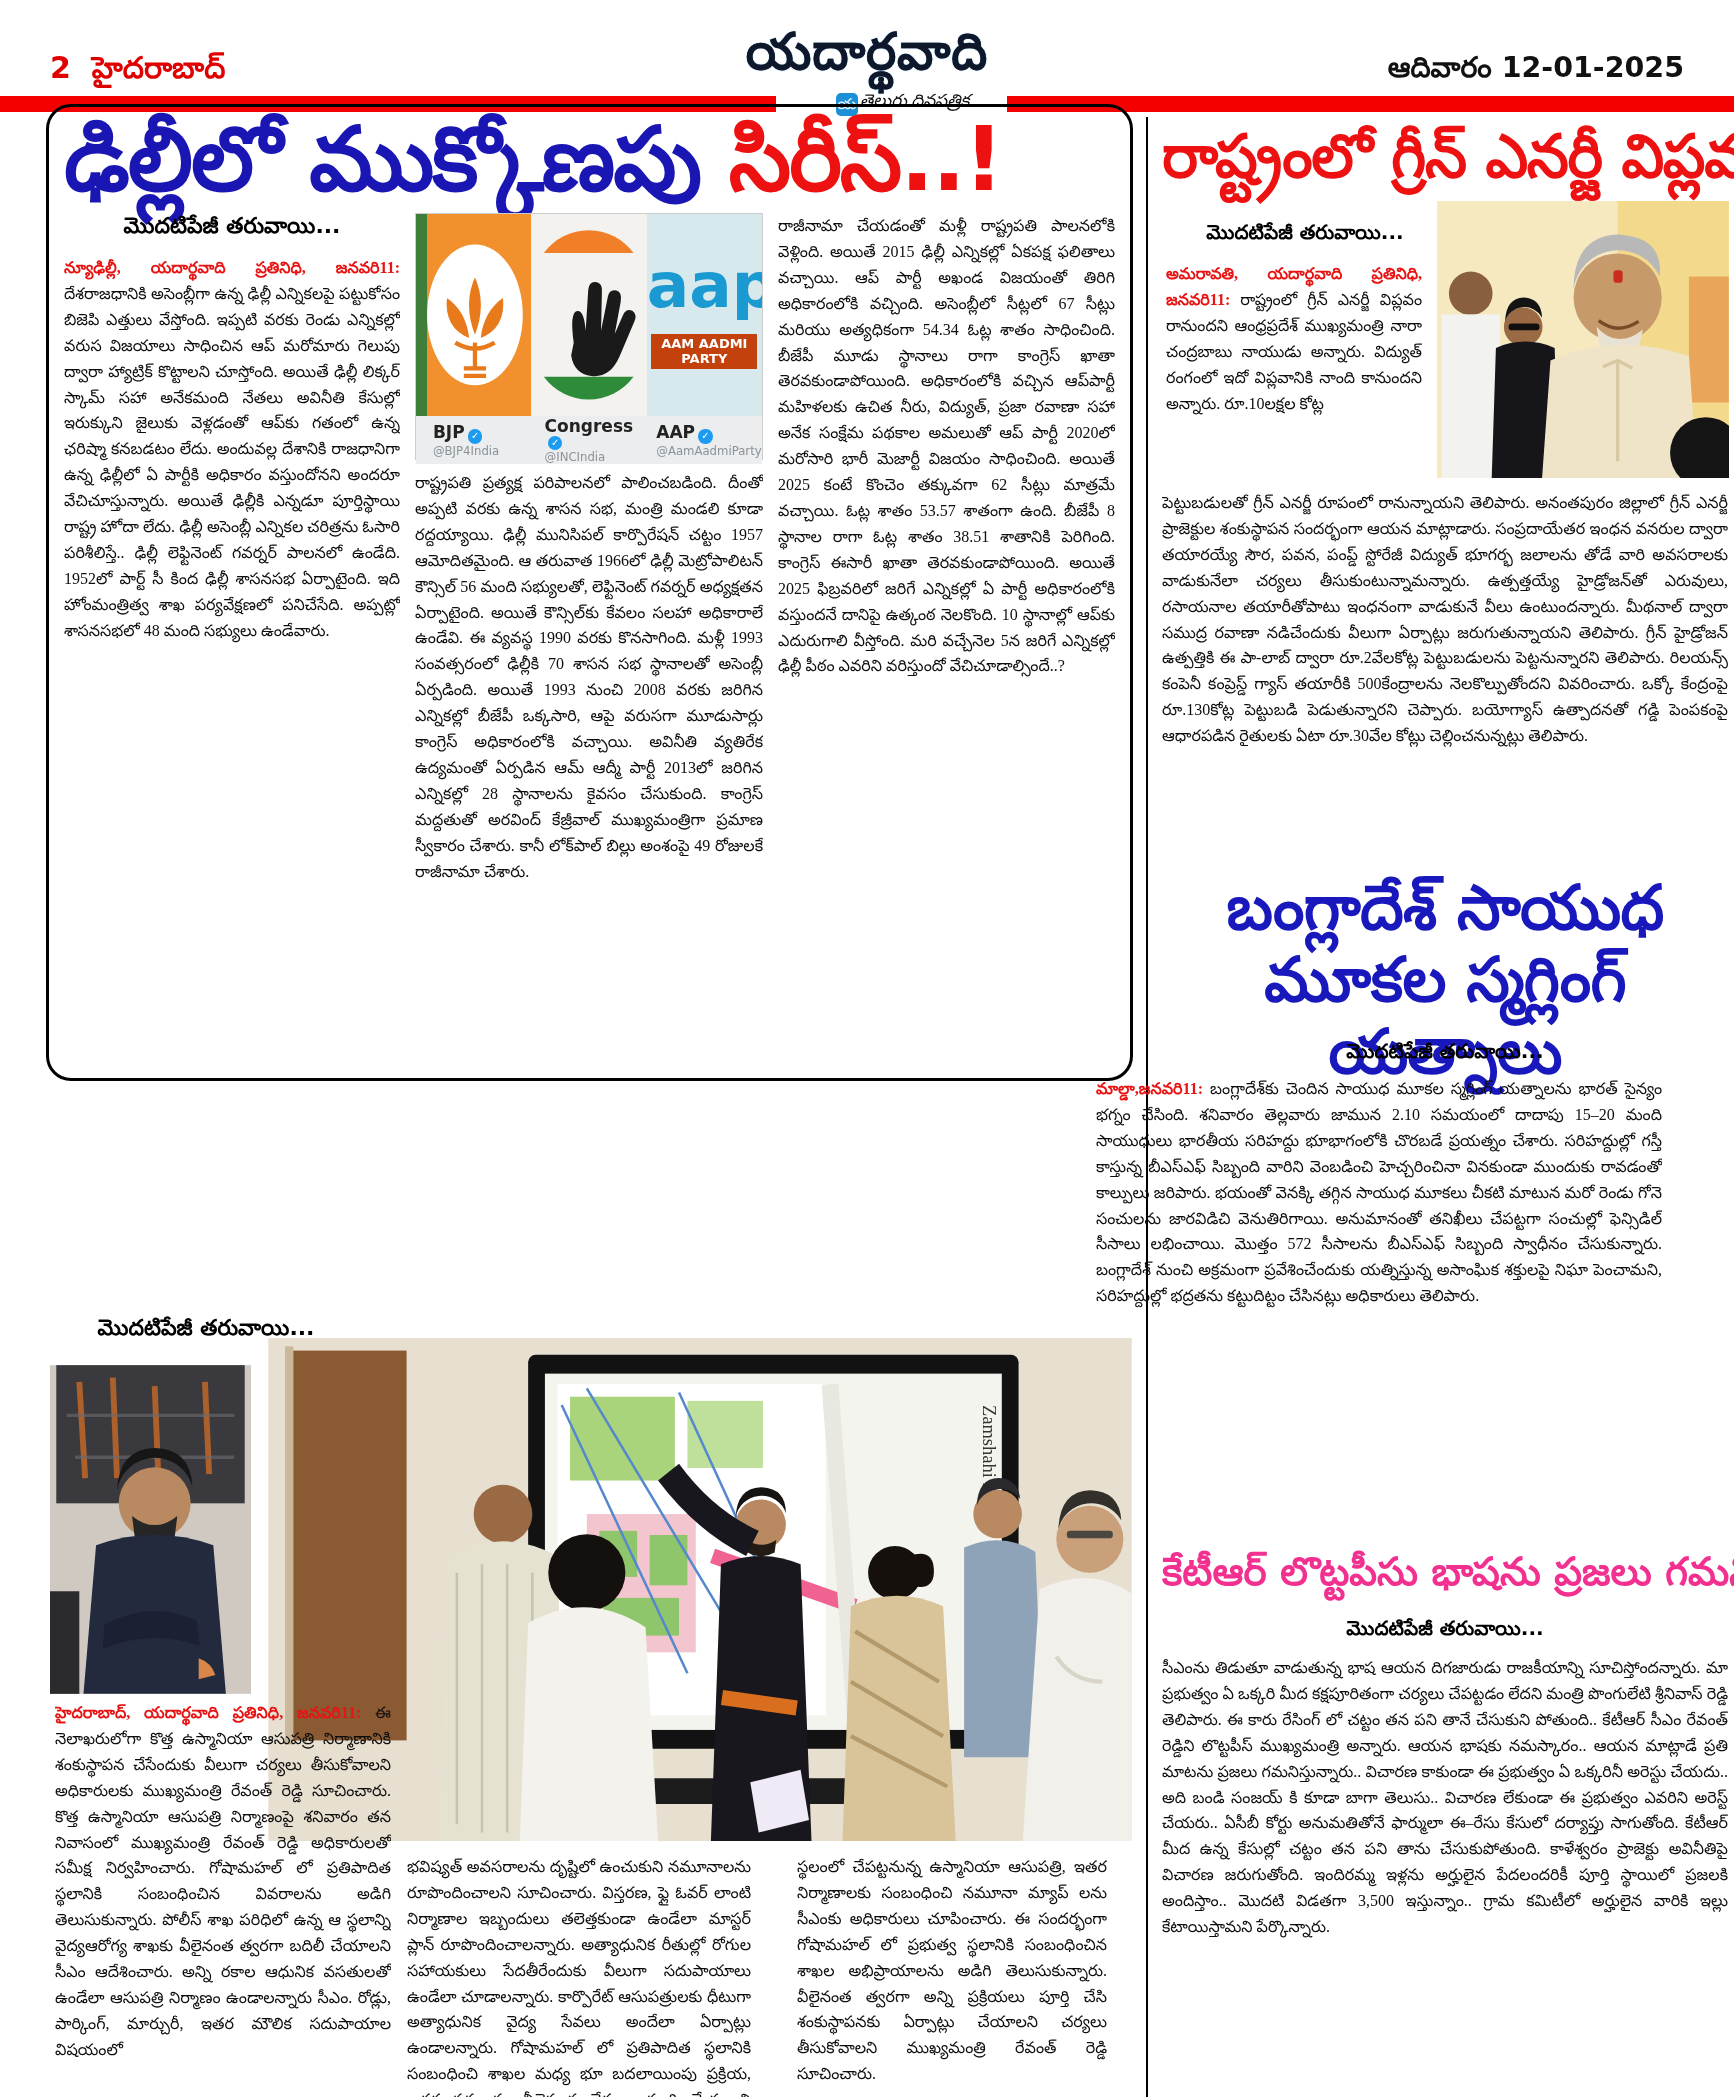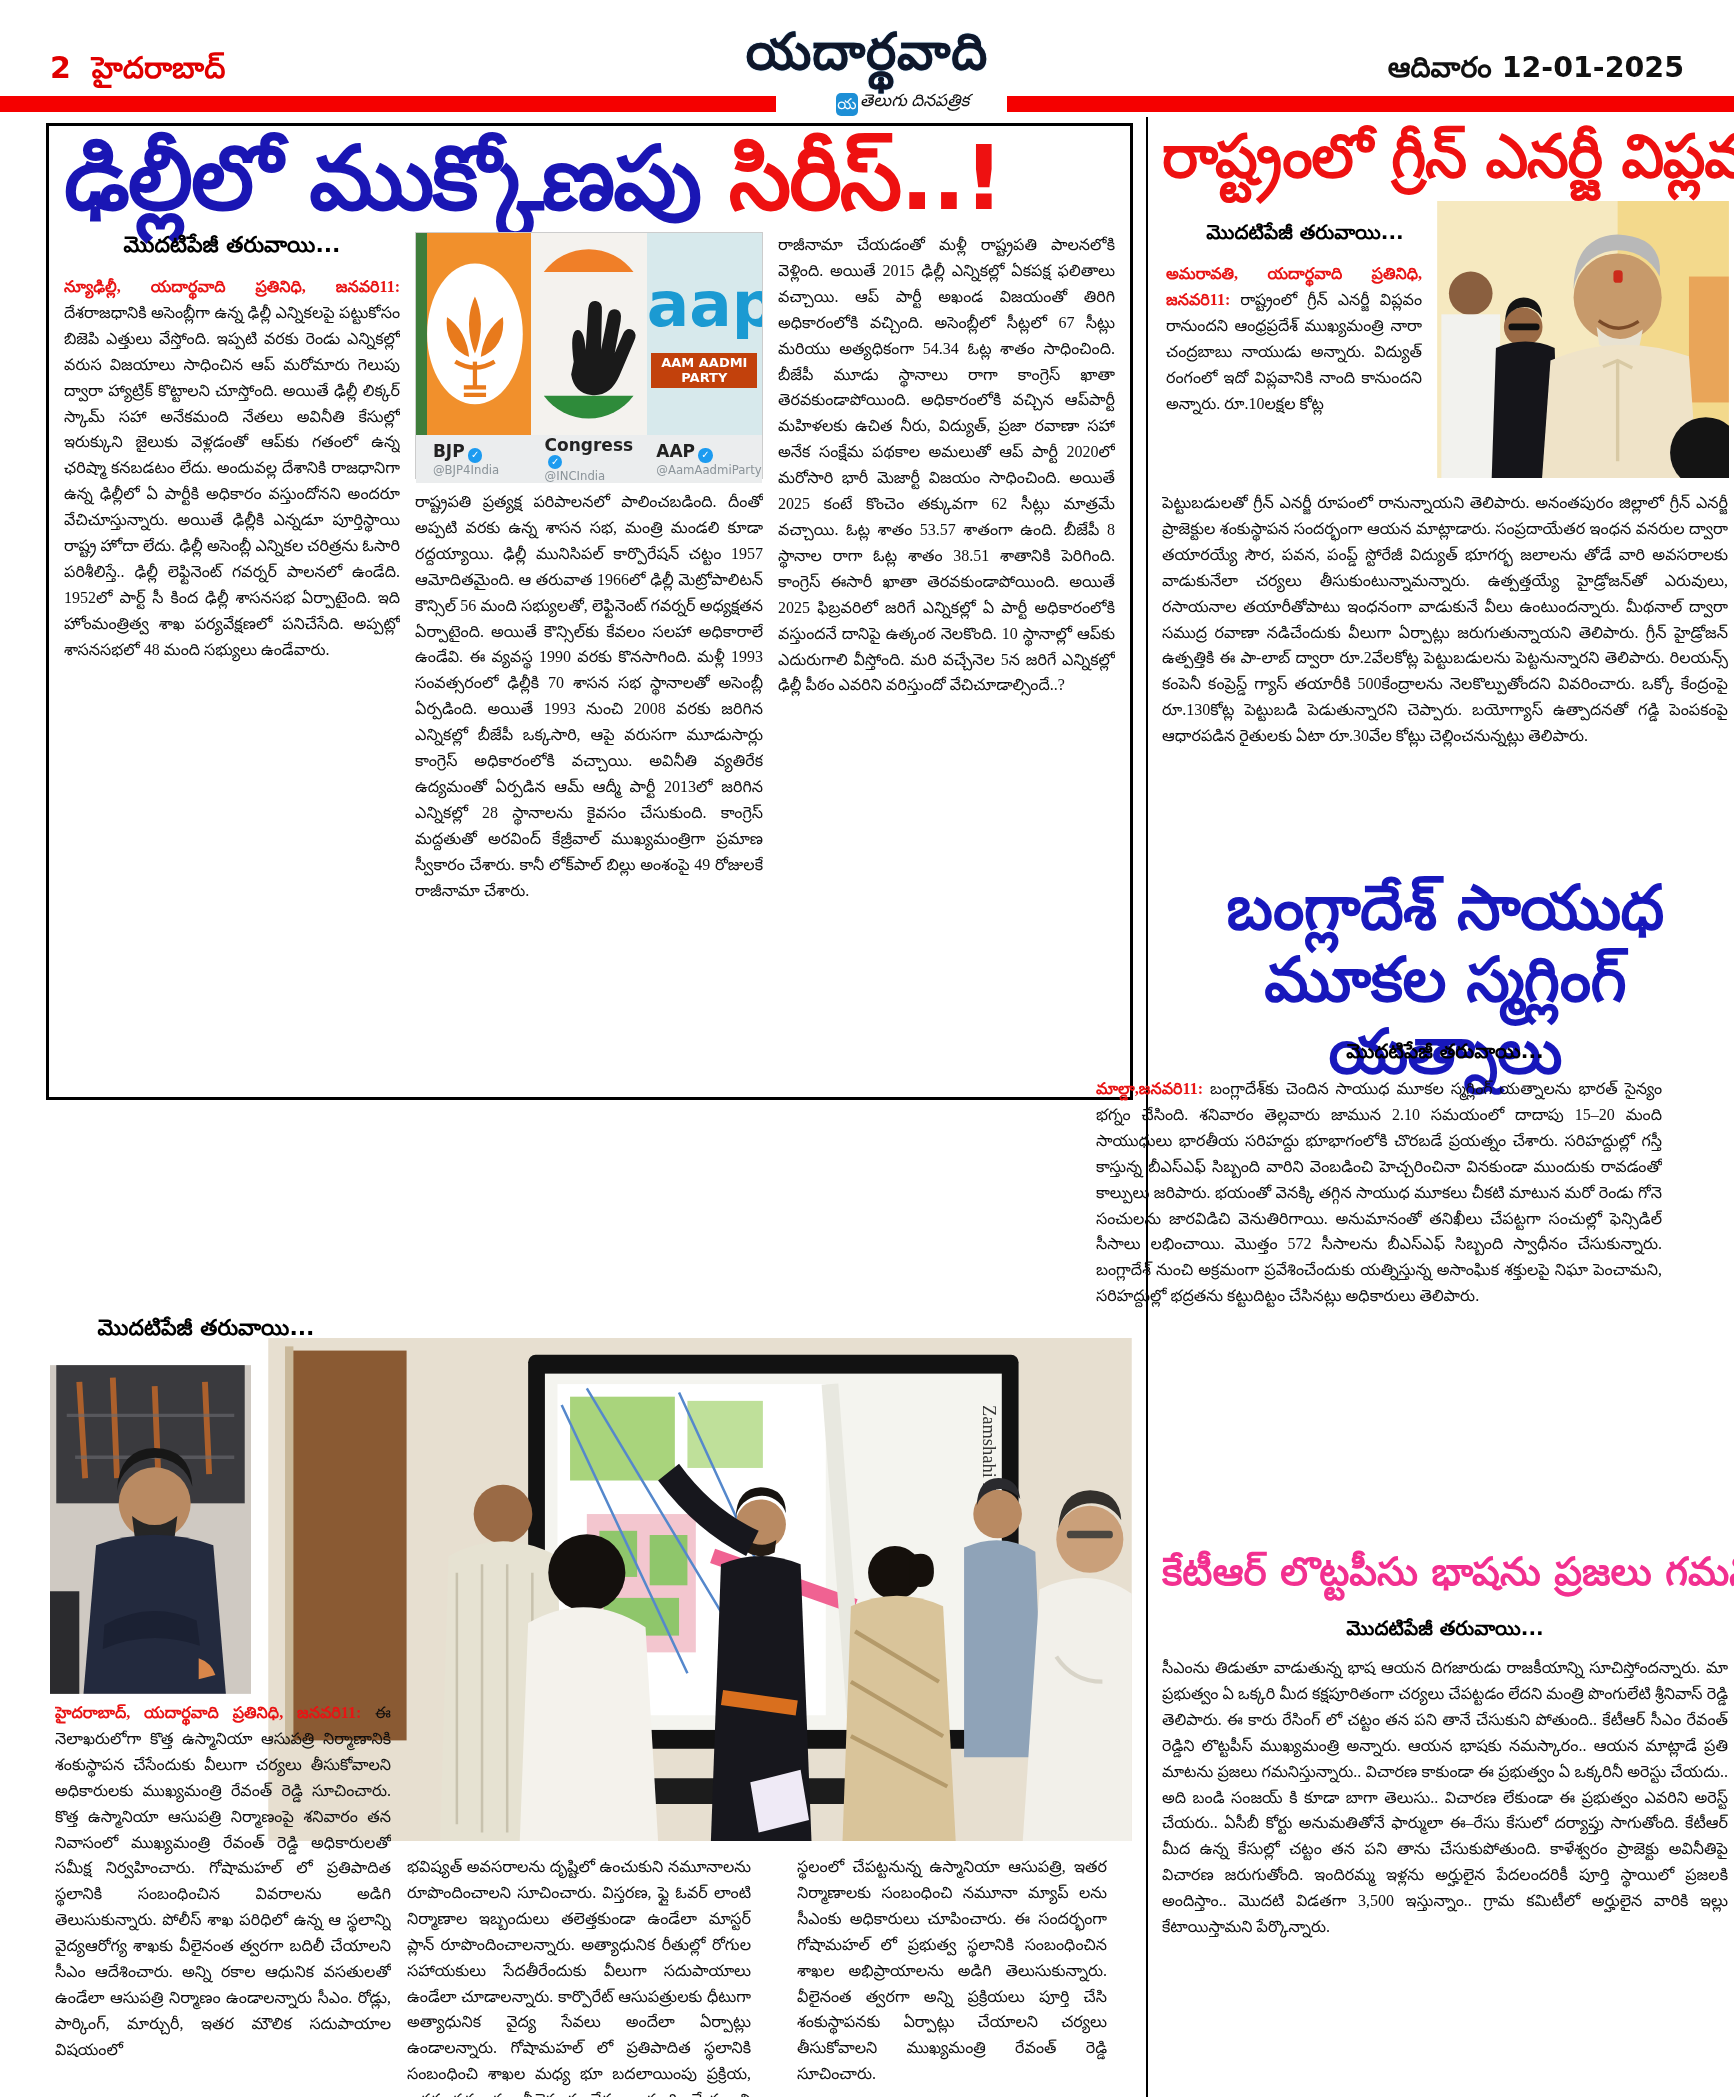--- a/index.html
+++ b/index.html
@@ -59,21 +59,21 @@
 
   <div class="abs redbar" style="left:0;top:96px;width:776px;height:16px;"></div>
   <div class="abs redbar" style="left:1007px;top:96px;width:727px;height:16px;"></div>
   <div class="abs" style="left:776px;top:91px;width:253px;text-align:center;">
     <span class="emblem">య</span>
     <span class="tagline">తెలుగు దినపత్రిక</span>
   </div>
 
   <div class="abs sep-v" style="left:1146px;top:117px;width:2.1px;height:2540px;"></div>
 
-  <div class="abs delhi-box" style="left:46px;top:123px;width:1087px;height:977px;">
+  <div class="abs delhi-box" style="left:46px;top:104px;width:1087px;height:977px;border-radius:25px;">
     <div class="hd-sans h-delhi">
       <span>ఢిల్లీలో ముక్కోణపు </span><span class="h-red">సిరీస్..!</span>
     </div>
     <div class="cols" style="margin-top:7.6px;height:835px;">
       <div style="flex:0 0 336px;">
         <div class="continued">మొదటిపేజీ తరువాయి...</div>
         <p class="body-text" style="margin:11px 0 0 0;">
           <span class="dateline">న్యూఢిల్లీ, యదార్థవాది ప్రతినిధి, జనవరి11: </span><span>దేశరాజధానికి అసెంబ్లీగా ఉన్న ఢిల్లీ ఎన్నికలపై పట్టుకోసం బిజెపి ఎత్తులు వేస్తోంది. ఇప్పటి వరకు రెండు ఎన్నికల్లో వరుస విజయాలు సాధించిన ఆప్ మరోమారు గెలుపు ద్వారా హ్యాట్రిక్ కొట్టాలని చూస్తోంది. అయితే ఢిల్లీ లిక్కర్ స్కామ్ సహా అనేకమంది నేతలు అవినీతి కేసుల్లో ఇరుక్కుని జైలుకు వెళ్లడంతో ఆప్‌కు గతంలో ఉన్న ఛరిష్మా కనబడటం లేదు. అందువల్ల దేశానికి రాజధానిగా ఉన్న ఢిల్లీలో ఏ పార్టీకి అధికారం వస్తుందోనని అందరూ వేచిచూస్తున్నారు. అయితే ఢిల్లీకి ఎన్నడూ పూర్తిస్థాయి రాష్ట్ర హోదా లేదు. ఢిల్లీ అసెంబ్లీ ఎన్నికల చరిత్రను ఓసారి పరిశీలిస్తే.. ఢిల్లీ లెఫ్టినెంట్ గవర్నర్ పాలనలో ఉండేది. 1952లో పార్ట్ సీ కింద ఢిల్లీ శాసనసభ ఏర్పాటైంది. ఇది హోంమంత్రిత్వ శాఖ పర్యవేక్షణలో పనిచేసేది. అప్పట్లో శాసనసభలో 48 మంది సభ్యులు ఉండేవారు.</span>
         </p>
       </div>

